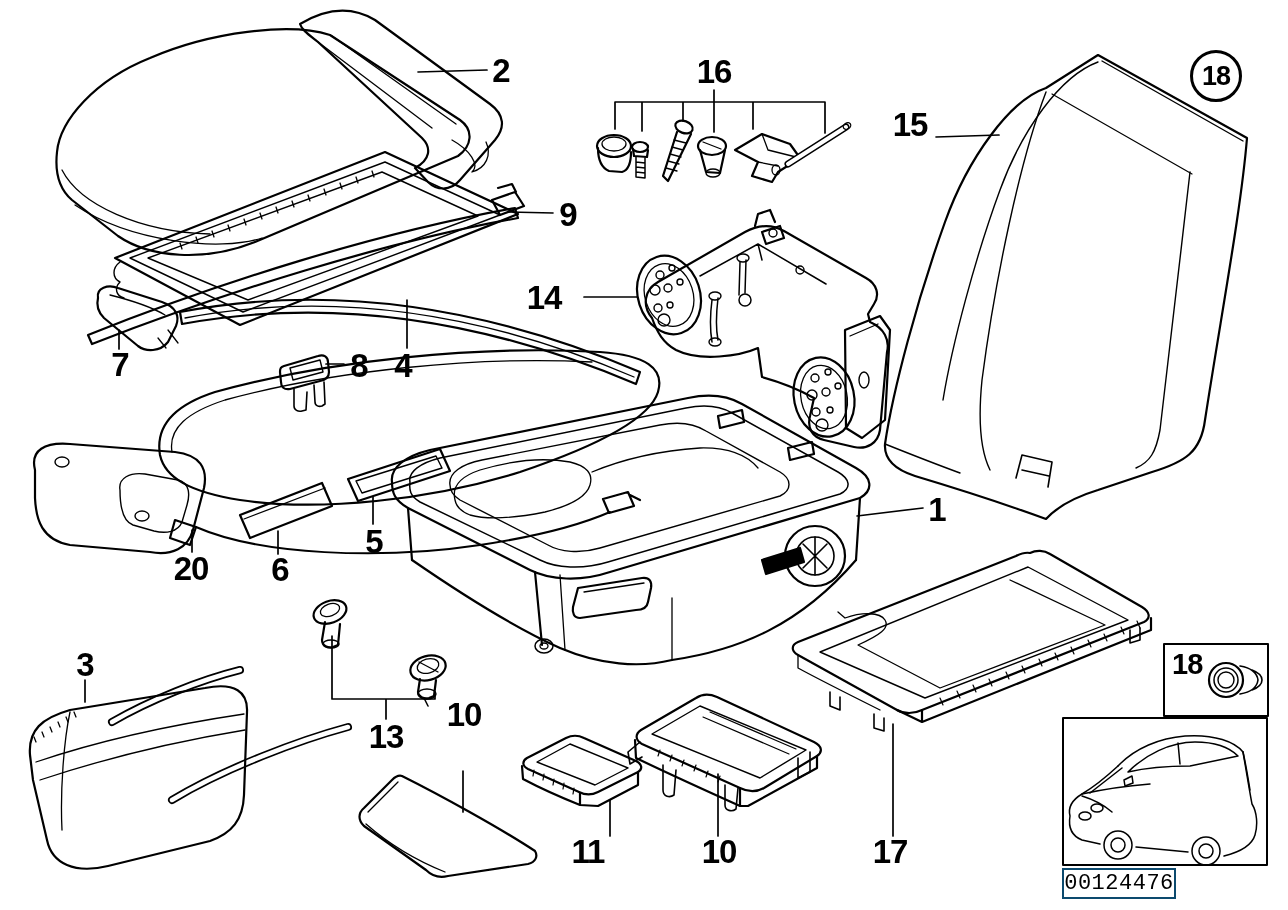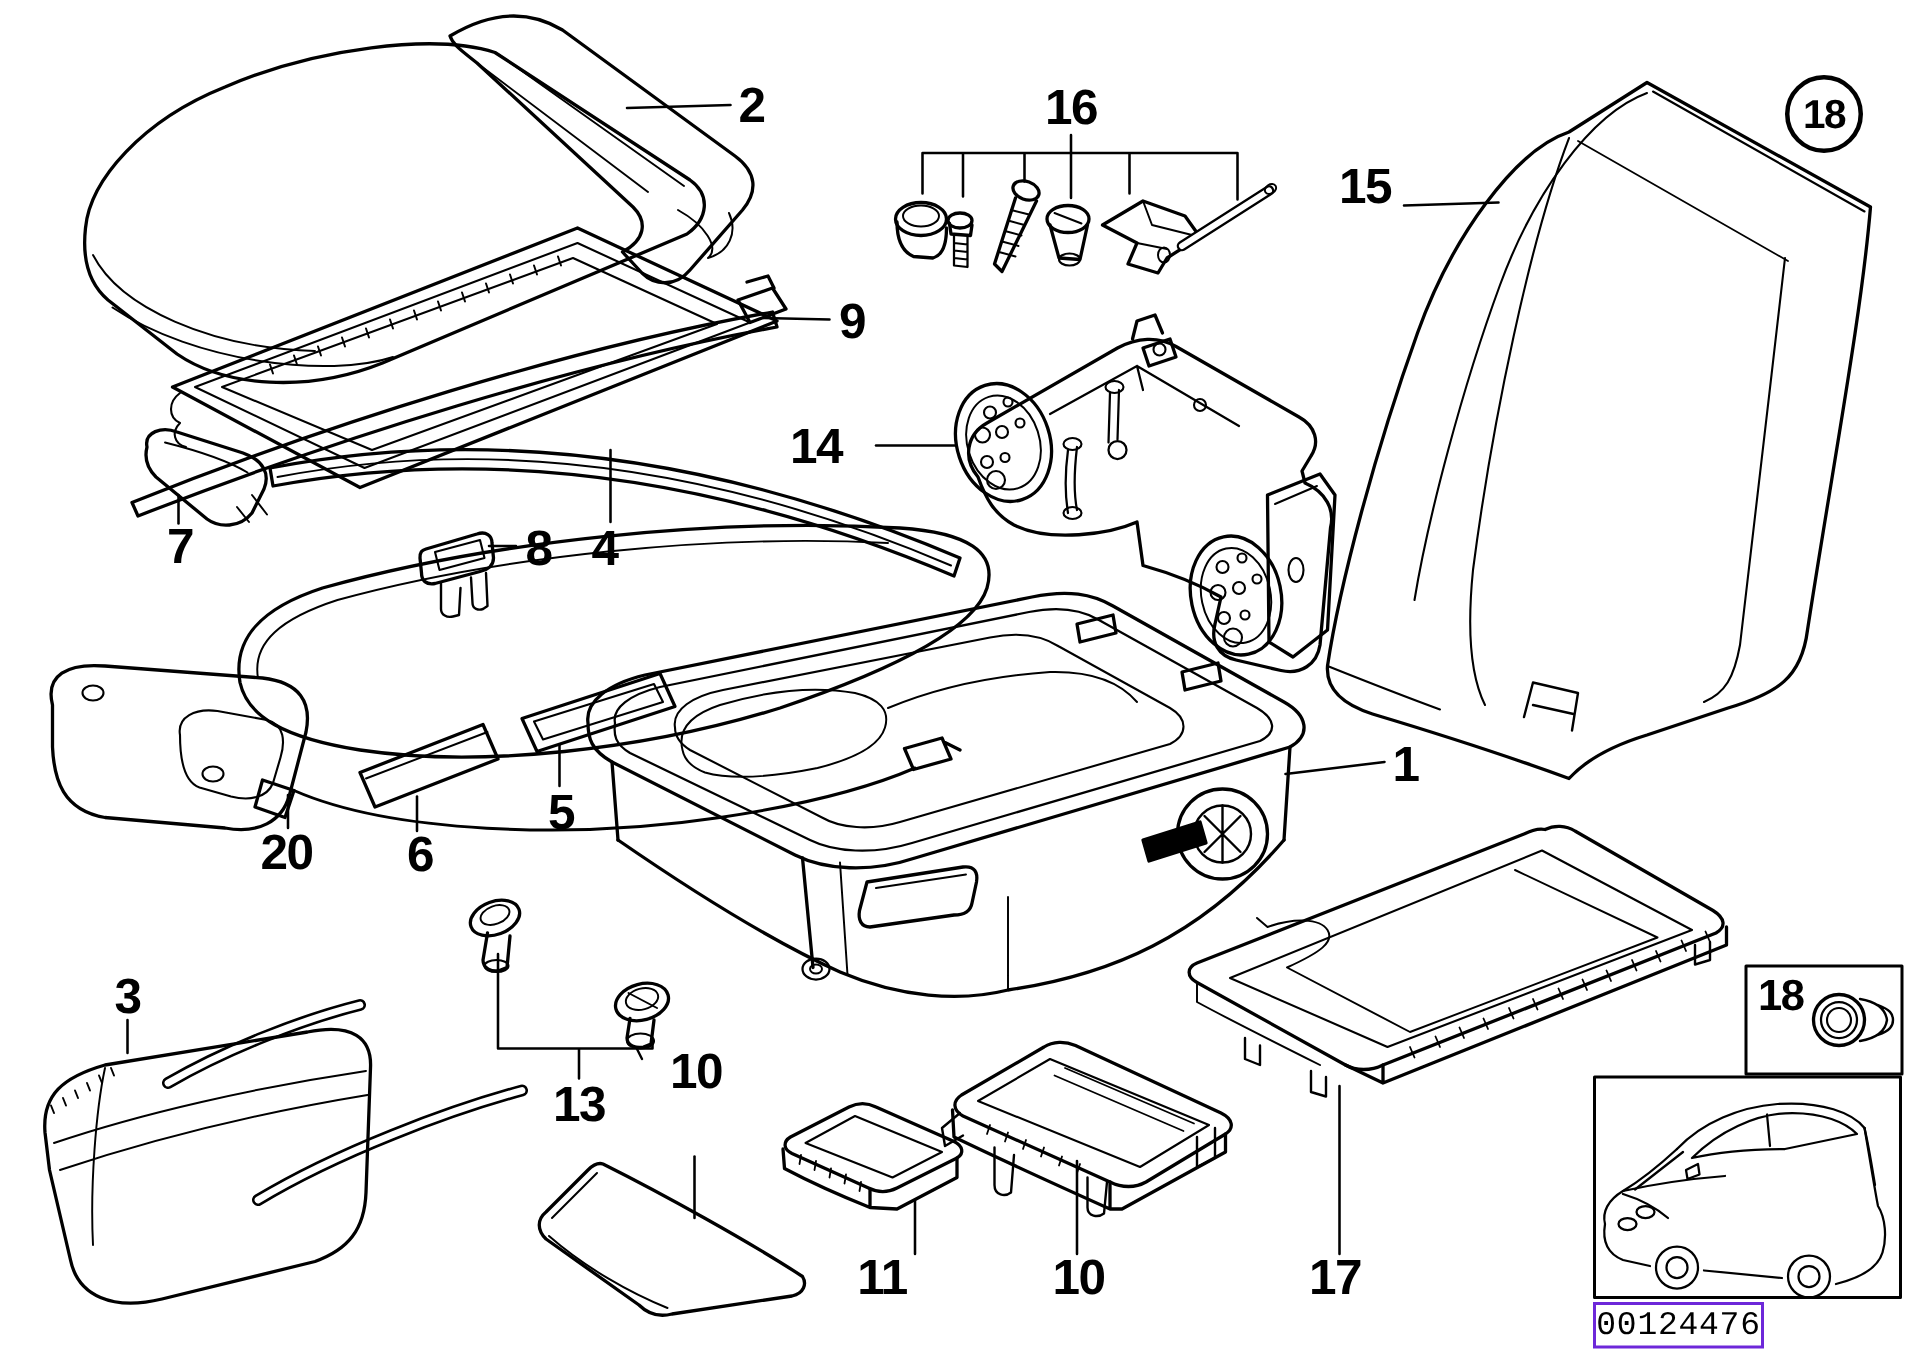--- a/index.html
+++ b/index.html
@@ -17,21 +17,21 @@
     position:absolute;width:46px;height:46px;border:3px solid #000;border-radius:50%;
     display:flex;align-items:center;justify-content:center;
     font-weight:bold;font-size:27px;transform:translate(-50%,-50%);
     background:#fff;cursor:pointer;letter-spacing:-1px;
   }
   .detail-label{
     position:absolute;font-weight:bold;font-size:29px;color:#000;line-height:1;letter-spacing:-1px;
   }
   .plate{
     position:absolute;left:1062px;top:868px;width:114px;height:31px;
-    border:2px solid #6d28d9;box-sizing:border-box;
+    border:2px solid #0c4a6e;box-sizing:border-box;
     display:flex;align-items:center;justify-content:center;
     font-family:"Liberation Mono",monospace;font-size:22px;font-weight:400;color:#000;
     letter-spacing:0.5px;background:#fff;
   }
 </style>
 </head>
 <body>
 
 <div class="stage">
 

